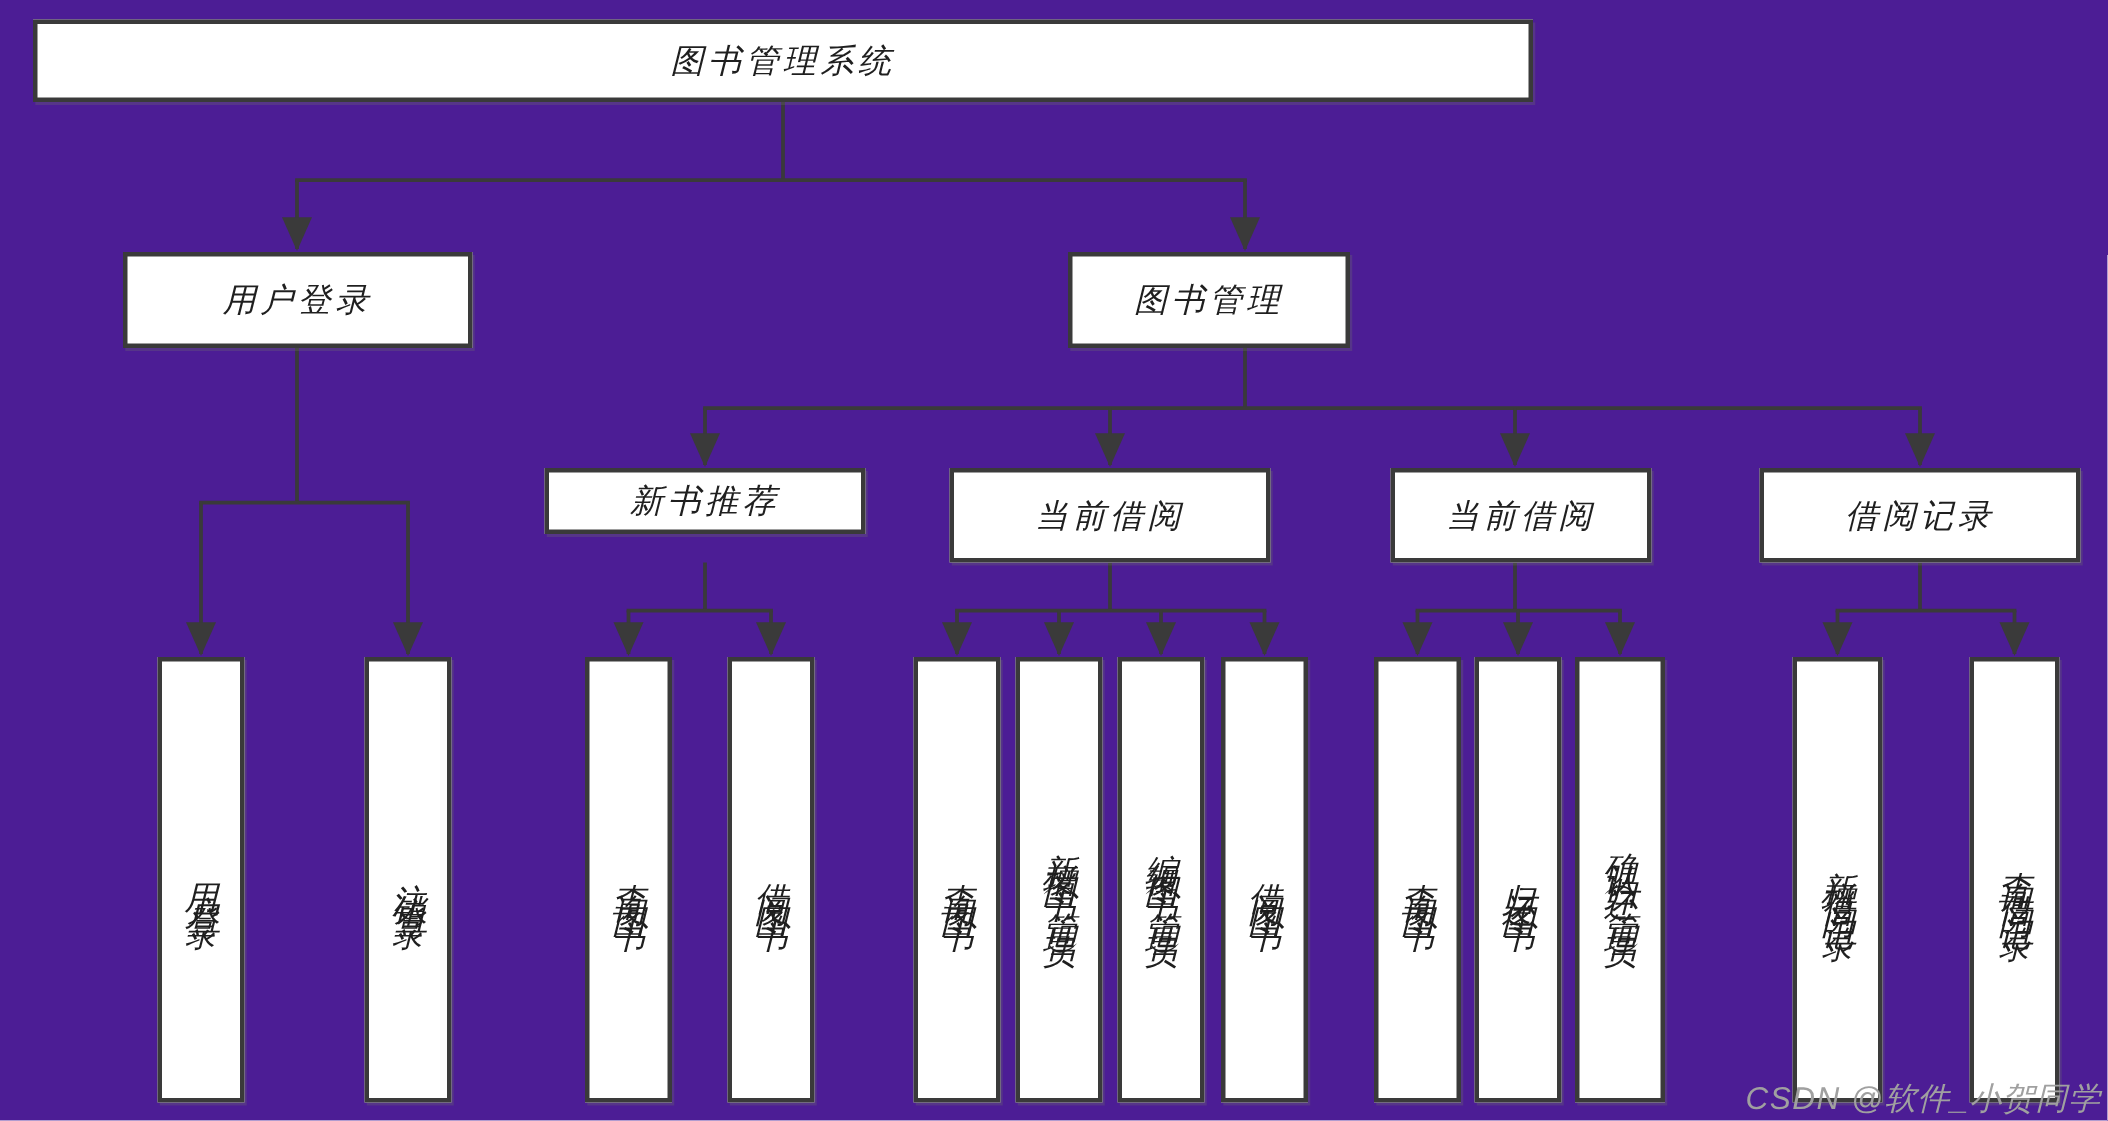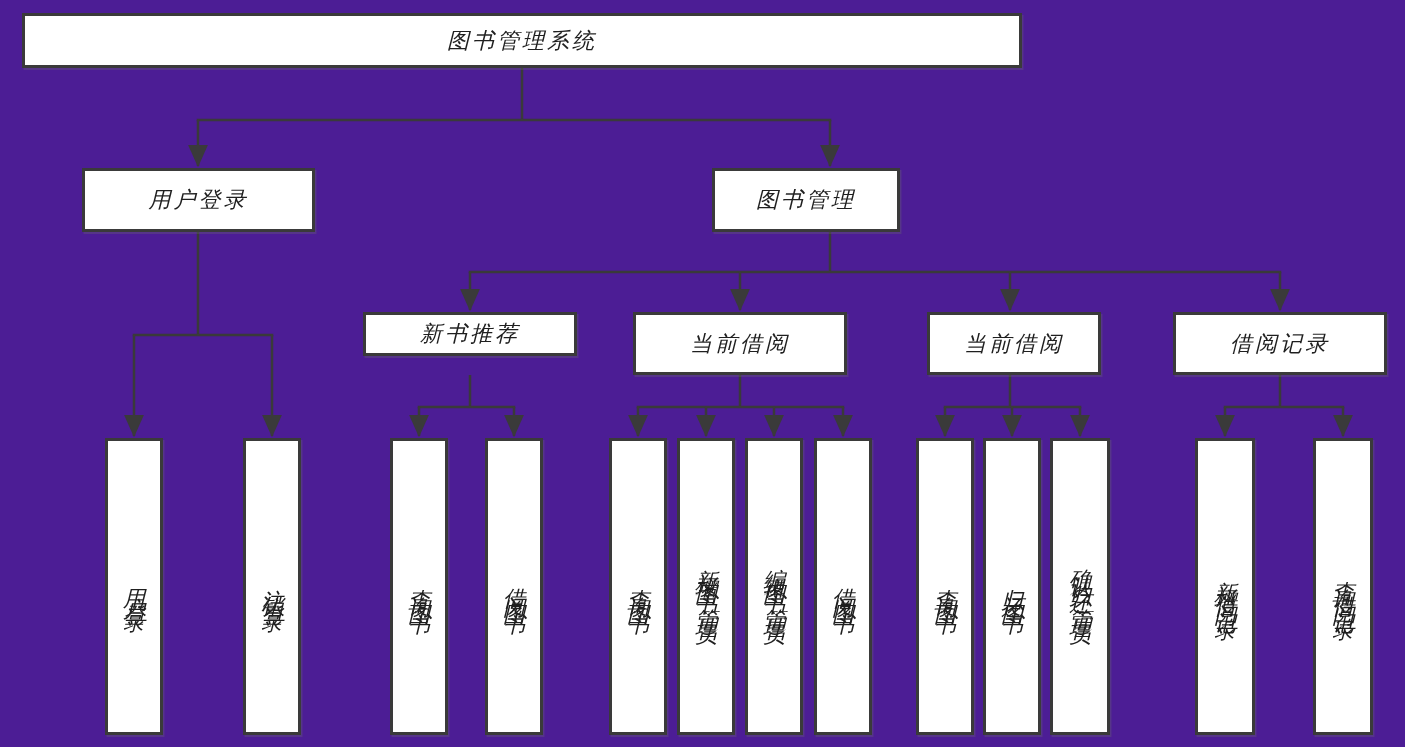--- a/index.html
+++ b/index.html
@@ -172,14 +172,15 @@
     <span>确认归还（管理员）</span>
   </div>
 
   <div class="node v" style="left:1195px;top:438px;width:60px;height:297px">
     <span>新增借阅记录</span>
   </div>
   <div class="node v" style="left:1313px;top:438px;width:60px;height:297px">
     <span>查询借阅记录</span>
   </div>
 
+  <div id="watermark">CSDN @软件_小贺同学</div>
 
 </div>
 
 </body></html>

